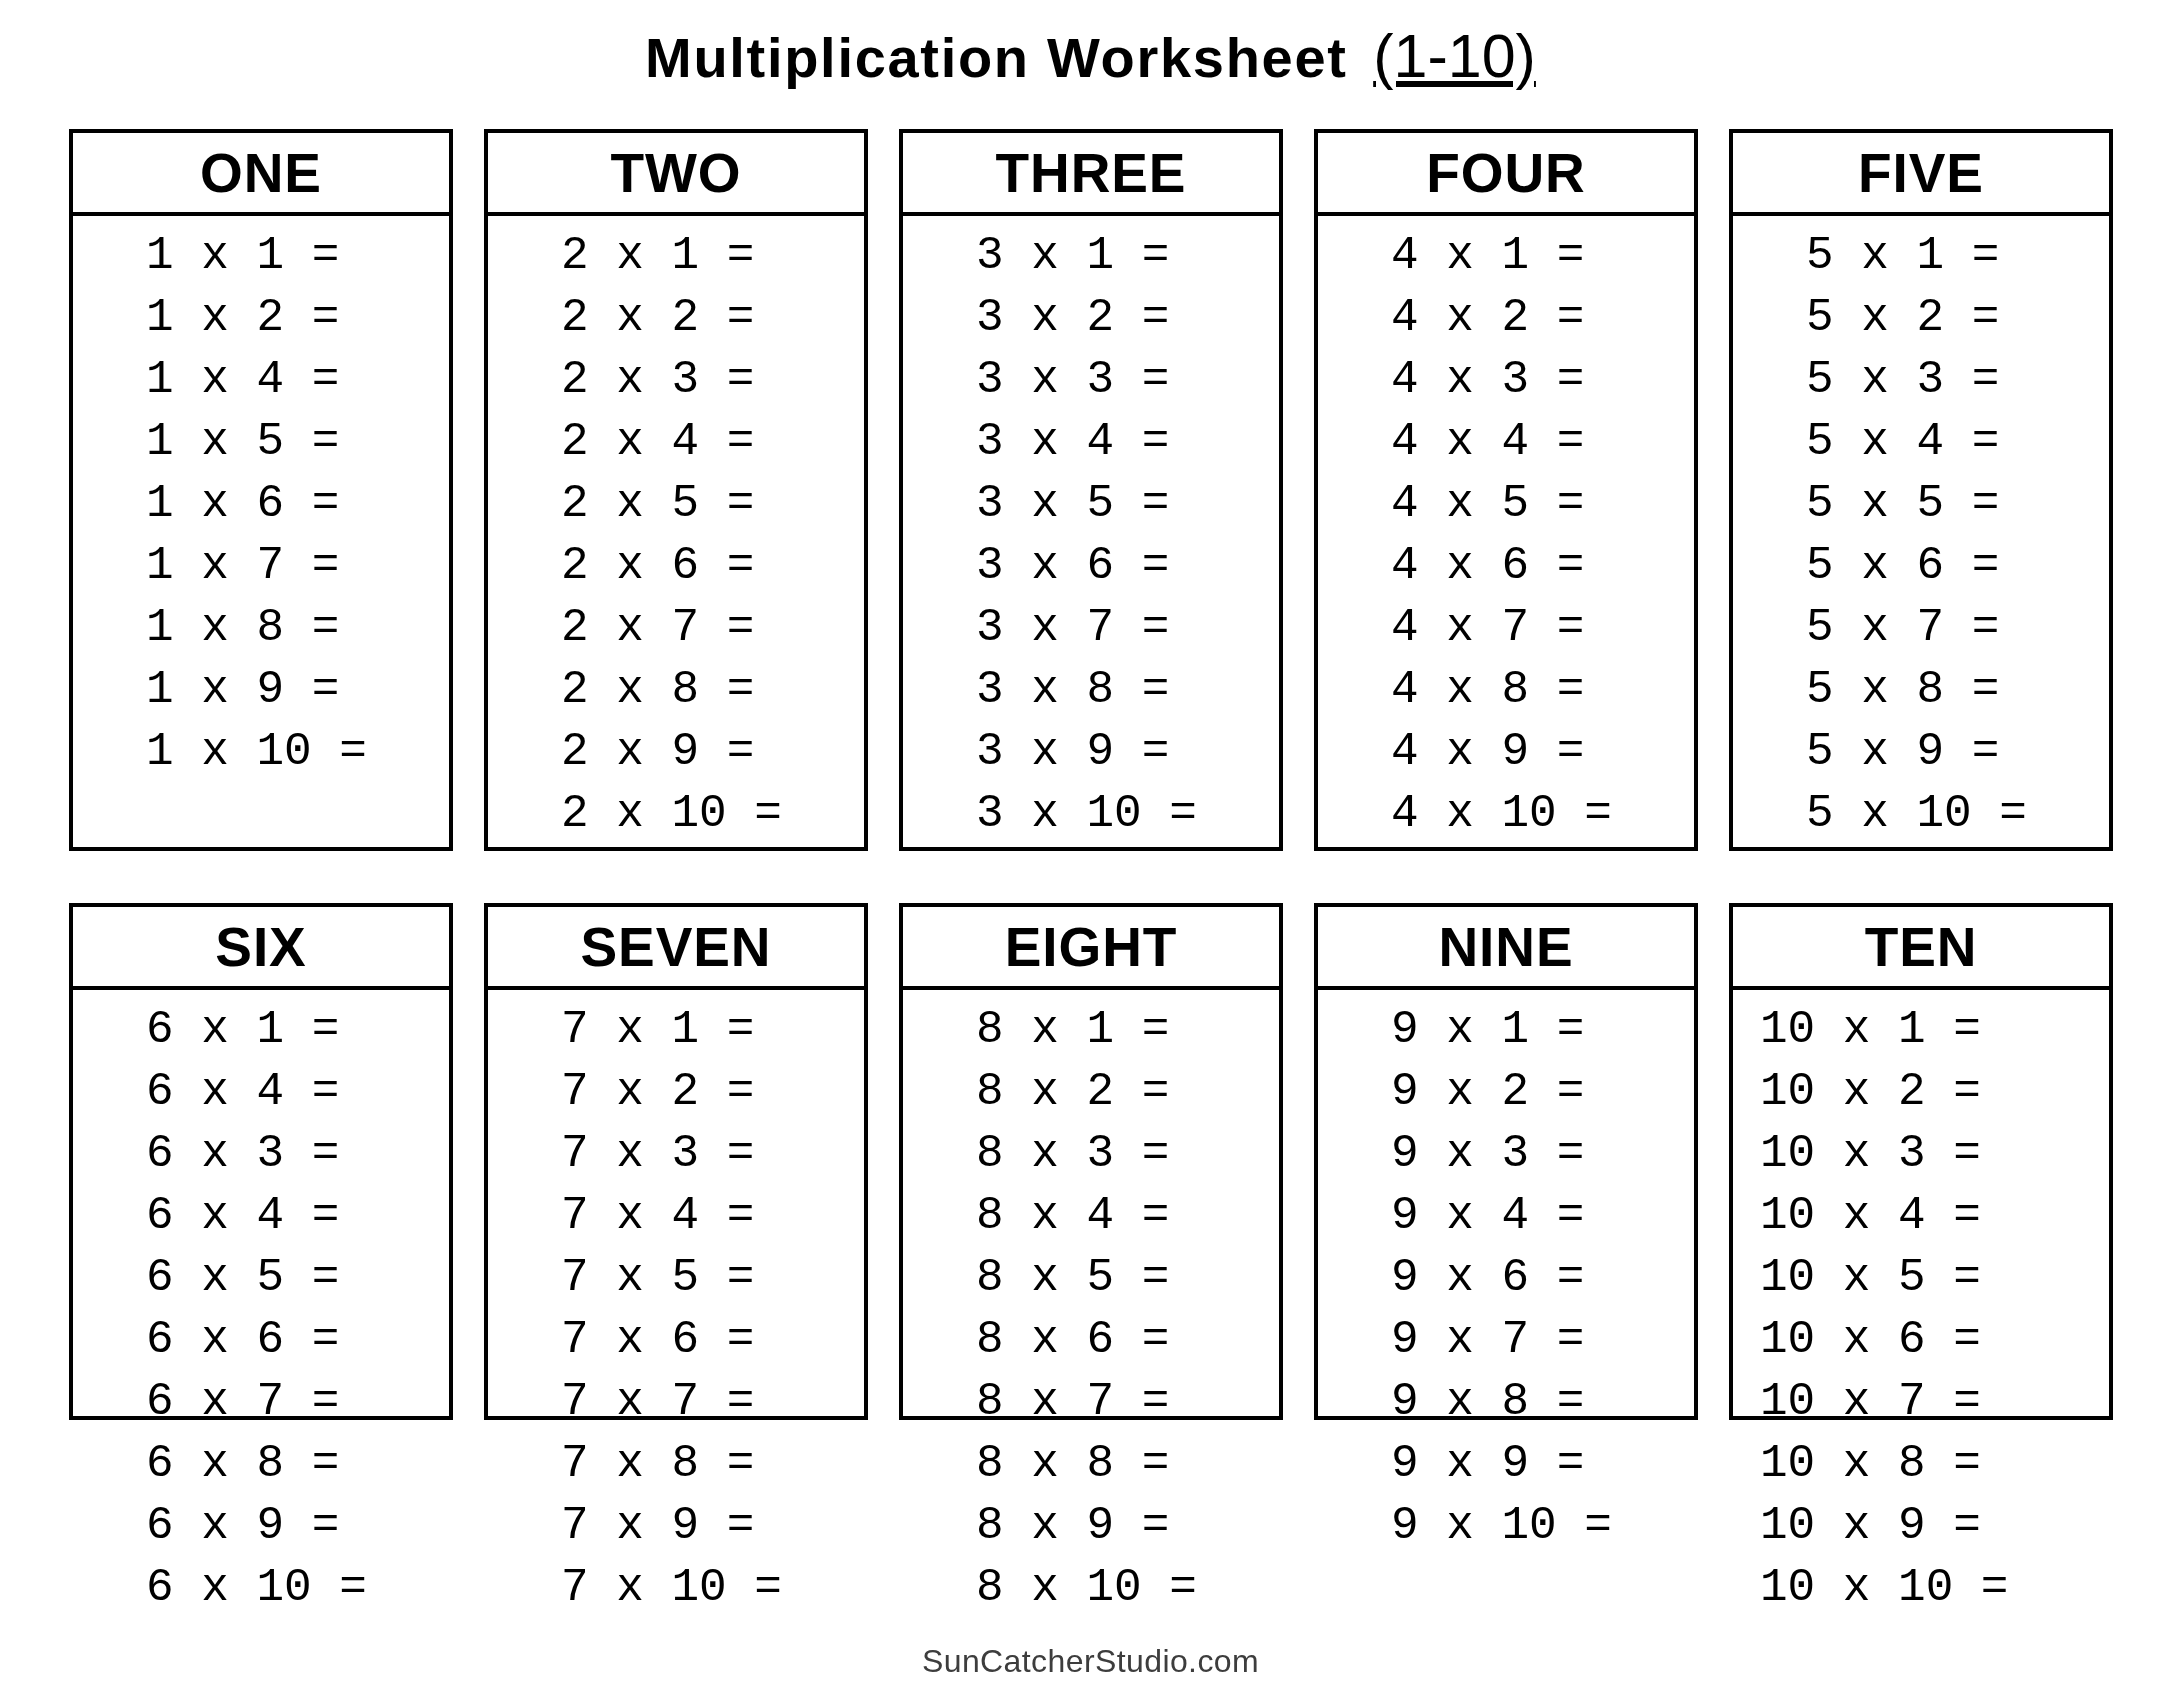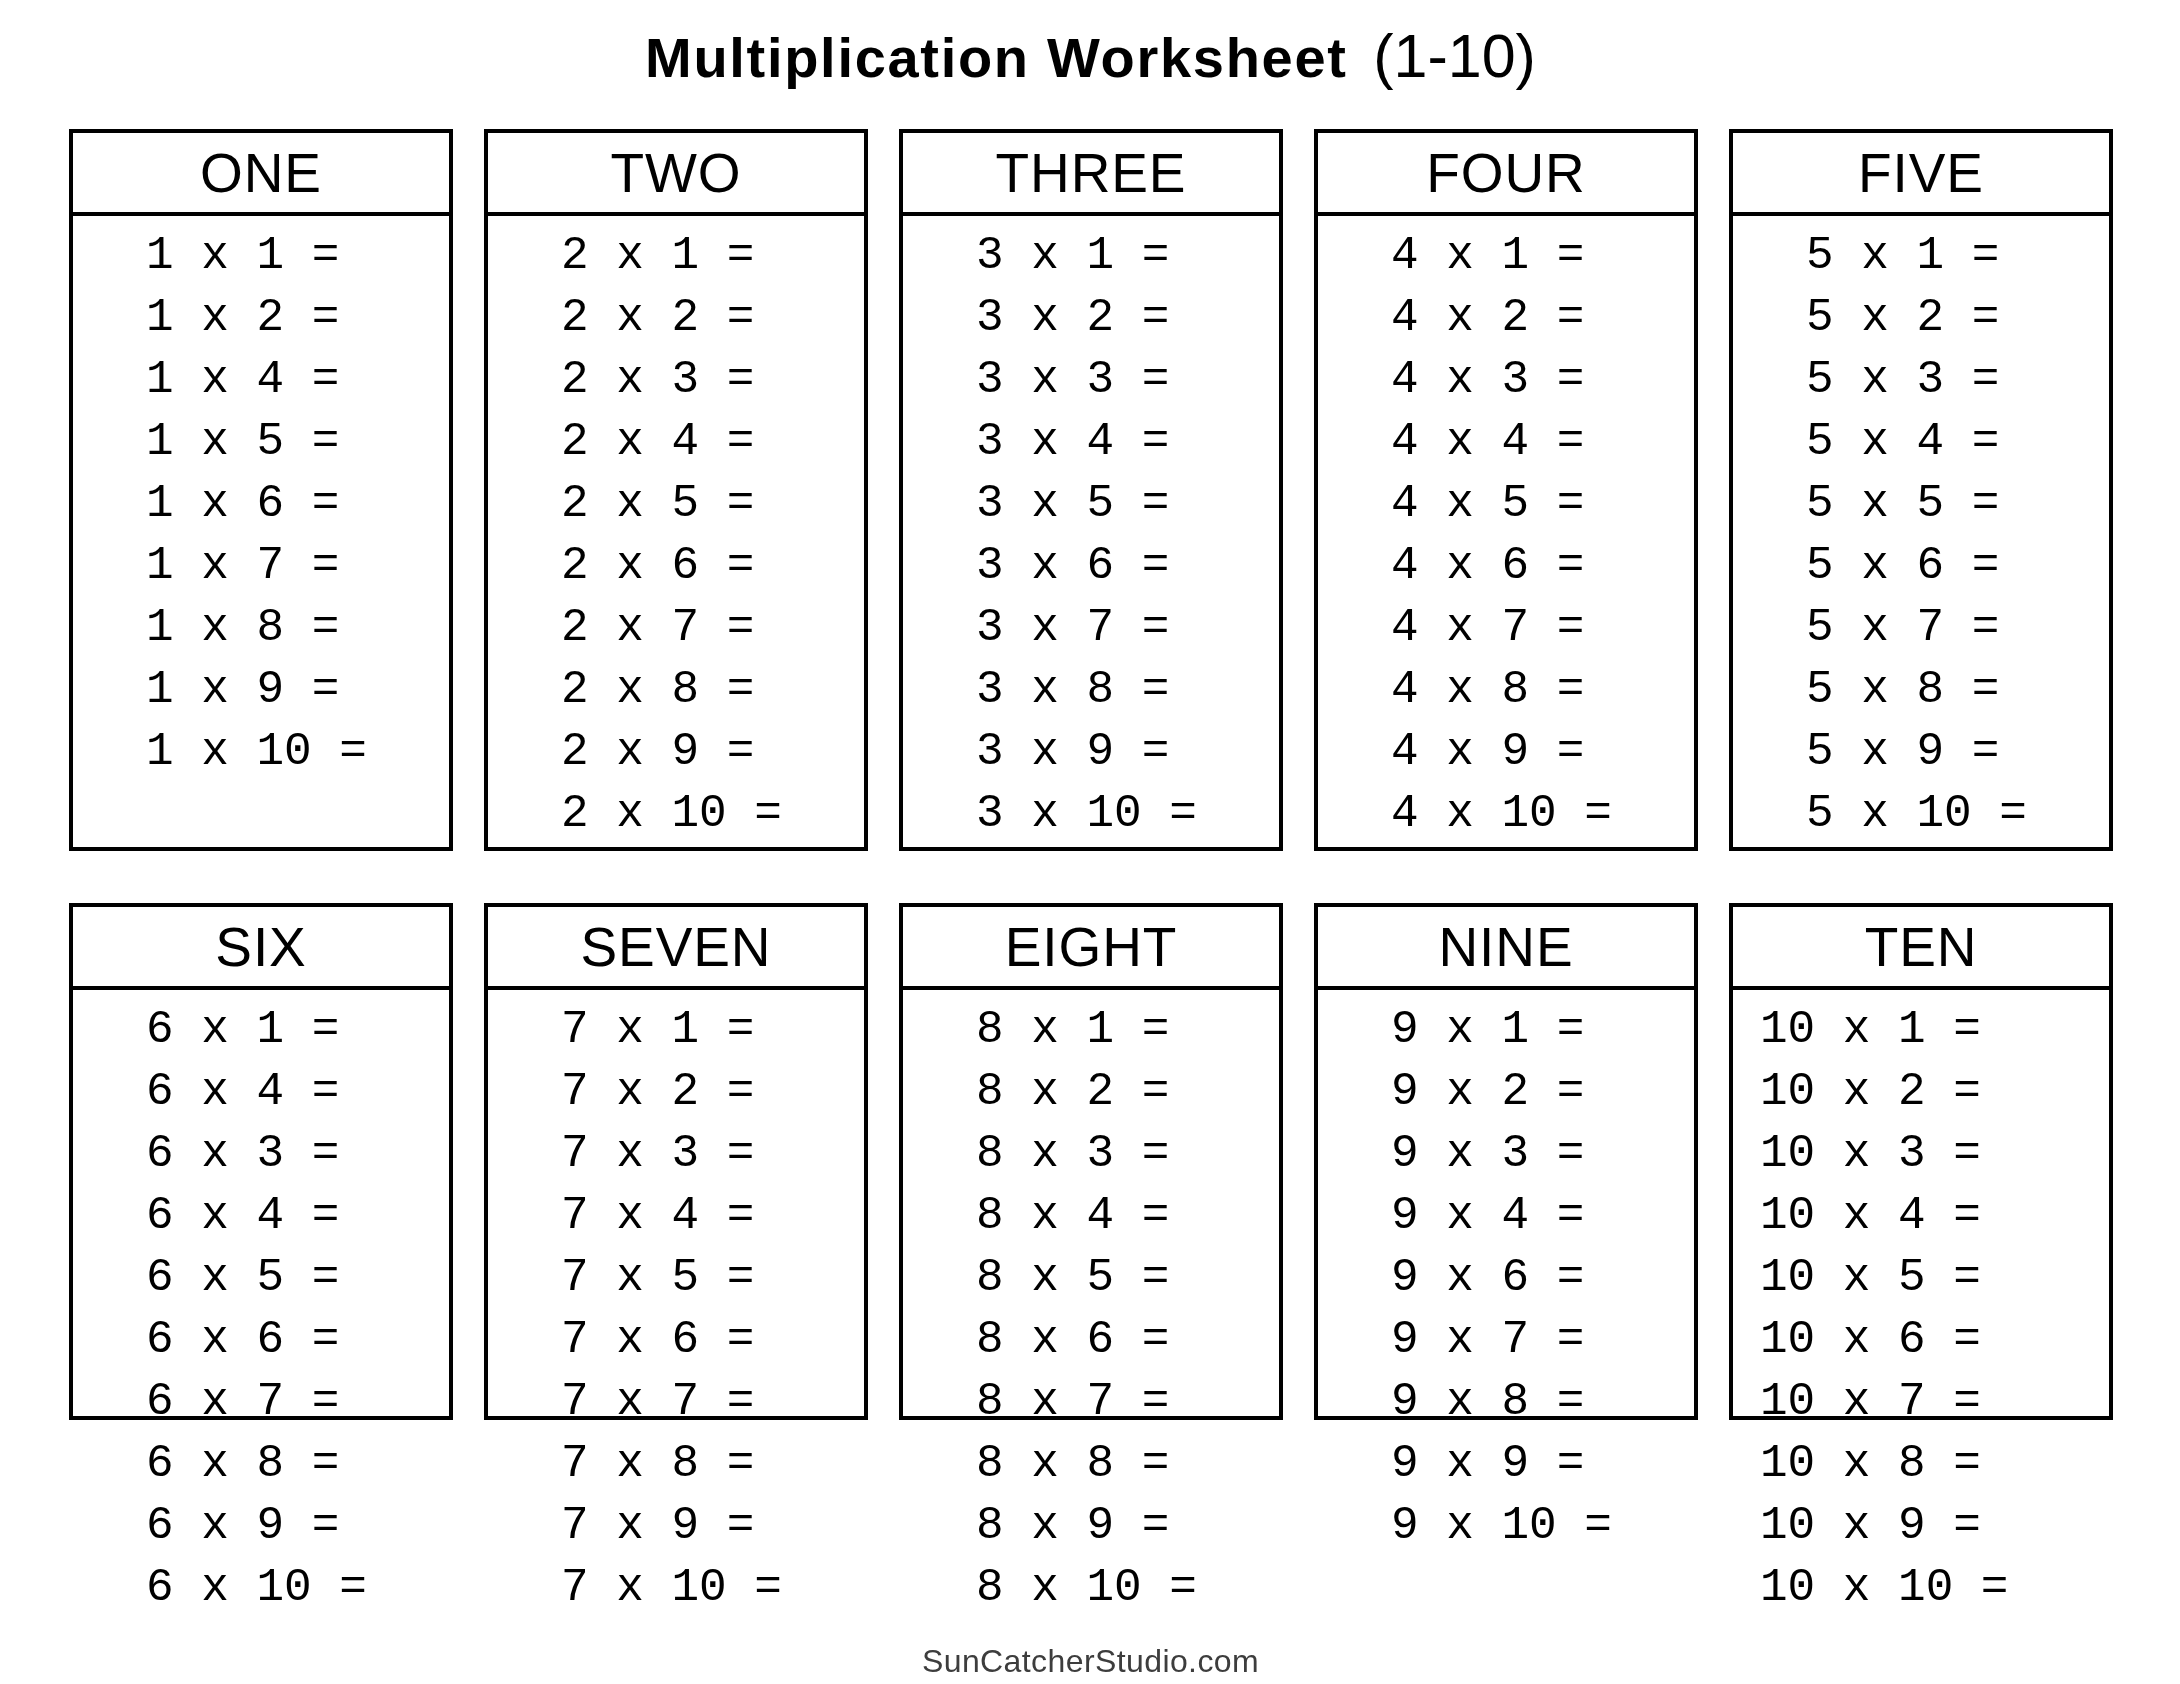--- a/index.html
+++ b/index.html
@@ -28,20 +28,21 @@
   .title-main {
     font-size: 56px;
     font-weight: bold;
     letter-spacing: 1.7px;
   }
   .title-range {
     font-size: 61px;
     font-weight: normal;
     margin-left: 25.6px;
     letter-spacing: 0;
+    text-decoration: underline;
   }
   .grid {
     position: absolute;
     left: 69px;
     top: 129px;
     width: 2043px;
     display: grid;
     grid-template-columns: repeat(5, 384px);
     column-gap: 31px;
     row-gap: 52px;
@@ -56,21 +57,21 @@
     height: 517px;
   }
   .box-header {
     box-sizing: border-box;
     height: 83px;
     border-bottom: 4.3px solid #000000;
     display: flex;
     align-items: center;
     justify-content: center;
     font-size: 55px;
-    font-weight: normal;
+    font-weight: bold;
     letter-spacing: 0.9px;
   }
   .problems {
     padding: 8.5px 0 0 73px;
     font-size: 46px;
     line-height: 62px;
     font-weight: normal;
     font-family: Liberation Mono, monospace;
   }
   .box.wide .problems {

